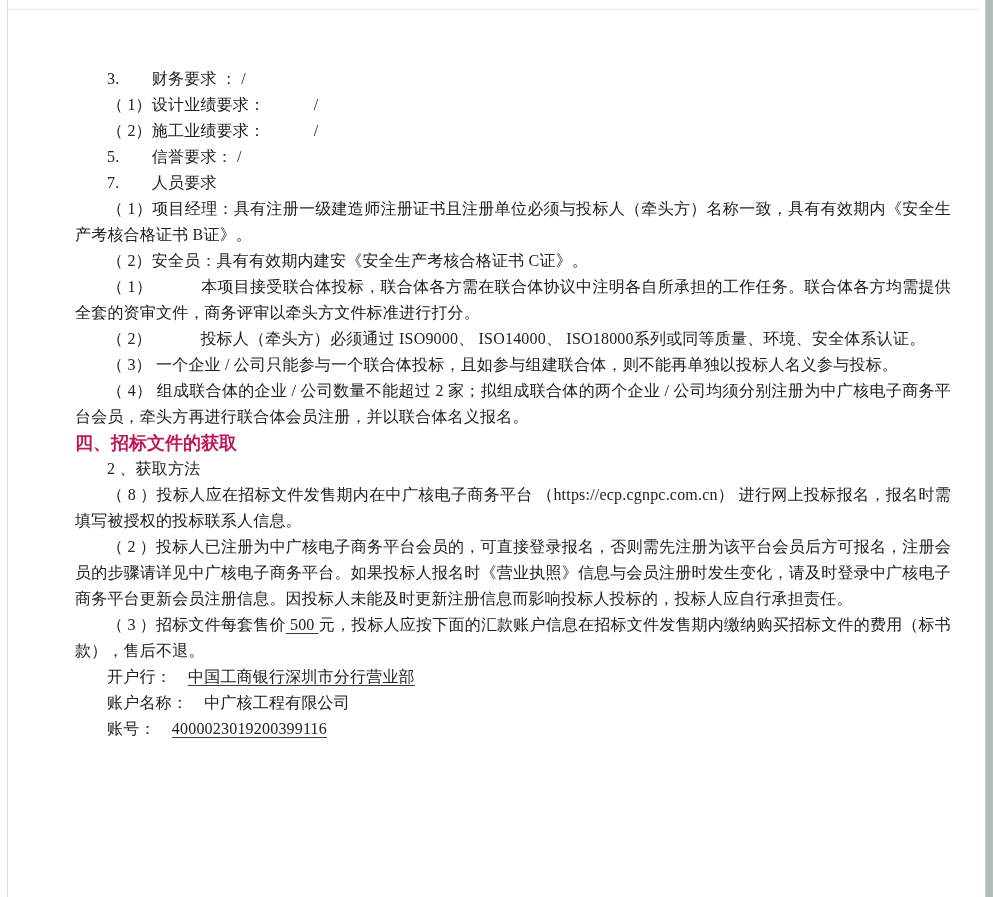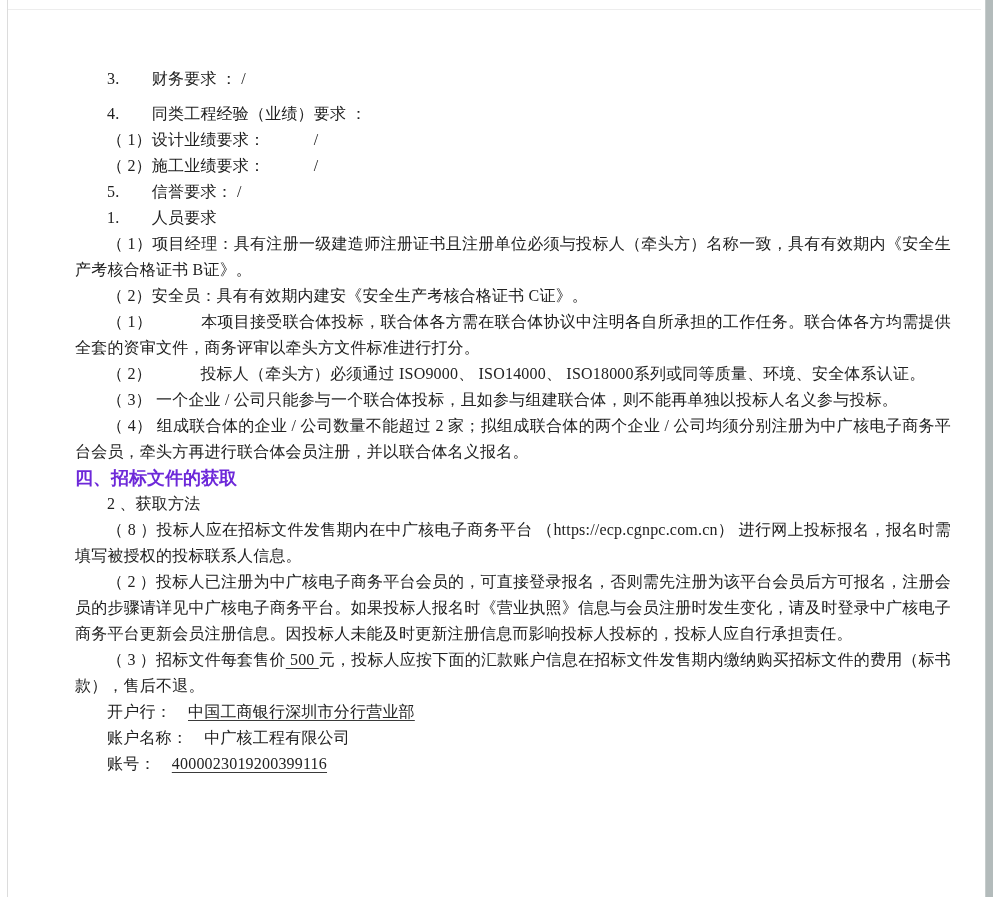--- a/index.html
+++ b/index.html
@@ -37,45 +37,44 @@
     text-align: justify;
     text-indent: 32px;
     letter-spacing: 0.2px;
   }
   p.para.extra-space { margin-top: 9px; }
   p.heading {
     margin: 0;
     font-size: 18px;
     line-height: 26px;
     font-weight: bold;
-    color: #6d28d9;
+    color: #be185d;
     text-indent: 0;
     font-family: "Liberation Sans", "DejaVu Sans", sans-serif;
   }
   .u {
     text-decoration: underline;
     text-underline-offset: 3px;
     text-decoration-thickness: 1px;
     text-decoration-color: #3a3a3a;
   }
 </style>
 </head>
 <body>
 
 <div class="page-left-border"></div>
 <div class="page-top-border"></div>
 <div class="page-right-strip"></div>
 
 <div class="doc">
     <p class="para"><span>3.　　财务要求 ： /</span></p>
-    <p class="para extra-space"><span>4.　　同类工程经验（业绩）要求 ：</span></p>
     <p class="para"><span>（ 1）设计业绩要求：　　　/</span></p>
     <p class="para"><span>（ 2）施工业绩要求：　　　/</span></p>
     <p class="para"><span>5.　　信誉要求： /</span></p>
-    <p class="para"><span>1.　　人员要求</span></p>
+    <p class="para"><span>7.　　人员要求</span></p>
     <p class="para"><span>（ 1）项目经理：具有注册一级建造师注册证书且注册单位必须与投标人（牵头方）名称一致，具有有效期内《安全生产考核合格证书 B证》。</span></p>
     <p class="para"><span>（ 2）安全员：具有有效期内建安《安全生产考核合格证书 C证》。</span></p>
     <p class="para"><span>（ 1）　　　本项目接受联合体投标，联合体各方需在联合体协议中注明各自所承担的工作任务。联合体各方均需提供全套的资审文件，商务评审以牵头方文件标准进行打分。</span></p>
     <p class="para"><span>（ 2）　　　投标人（牵头方）必须通过 ISO9000、 ISO14000、 ISO18000系列或同等质量、环境、安全体系认证。</span></p>
     <p class="para"><span>（ 3） 一个企业 / 公司只能参与一个联合体投标，且如参与组建联合体，则不能再单独以投标人名义参与投标。</span></p>
     <p class="para"><span>（ 4） 组成联合体的企业 / 公司数量不能超过 2 家；拟组成联合体的两个企业 / 公司均须分别注册为中广核电子商务平台会员，牵头方再进行联合体会员注册，并以联合体名义报名。</span></p>
     <p class="heading"><span>四、招标文件的获取</span></p>
     <p class="para"><span>2 、获取方法</span></p>
     <p class="para"><span>（ 8 ）投标人应在招标文件发售期内在中广核电子商务平台 （https://ecp.cgnpc.com.cn） 进行网上投标报名，报名时需填写被授权的投标联系人信息。</span></p>
     <p class="para"><span>（ 2 ）投标人已注册为中广核电子商务平台会员的，可直接登录报名，否则需先注册为该平台会员后方可报名，注册会员的步骤请详见中广核电子商务平台。如果投标人报名时《营业执照》信息与会员注册时发生变化，请及时登录中广核电子商务平台更新会员注册信息。因投标人未能及时更新注册信息而影响投标人投标的，投标人应自行承担责任。</span></p>

